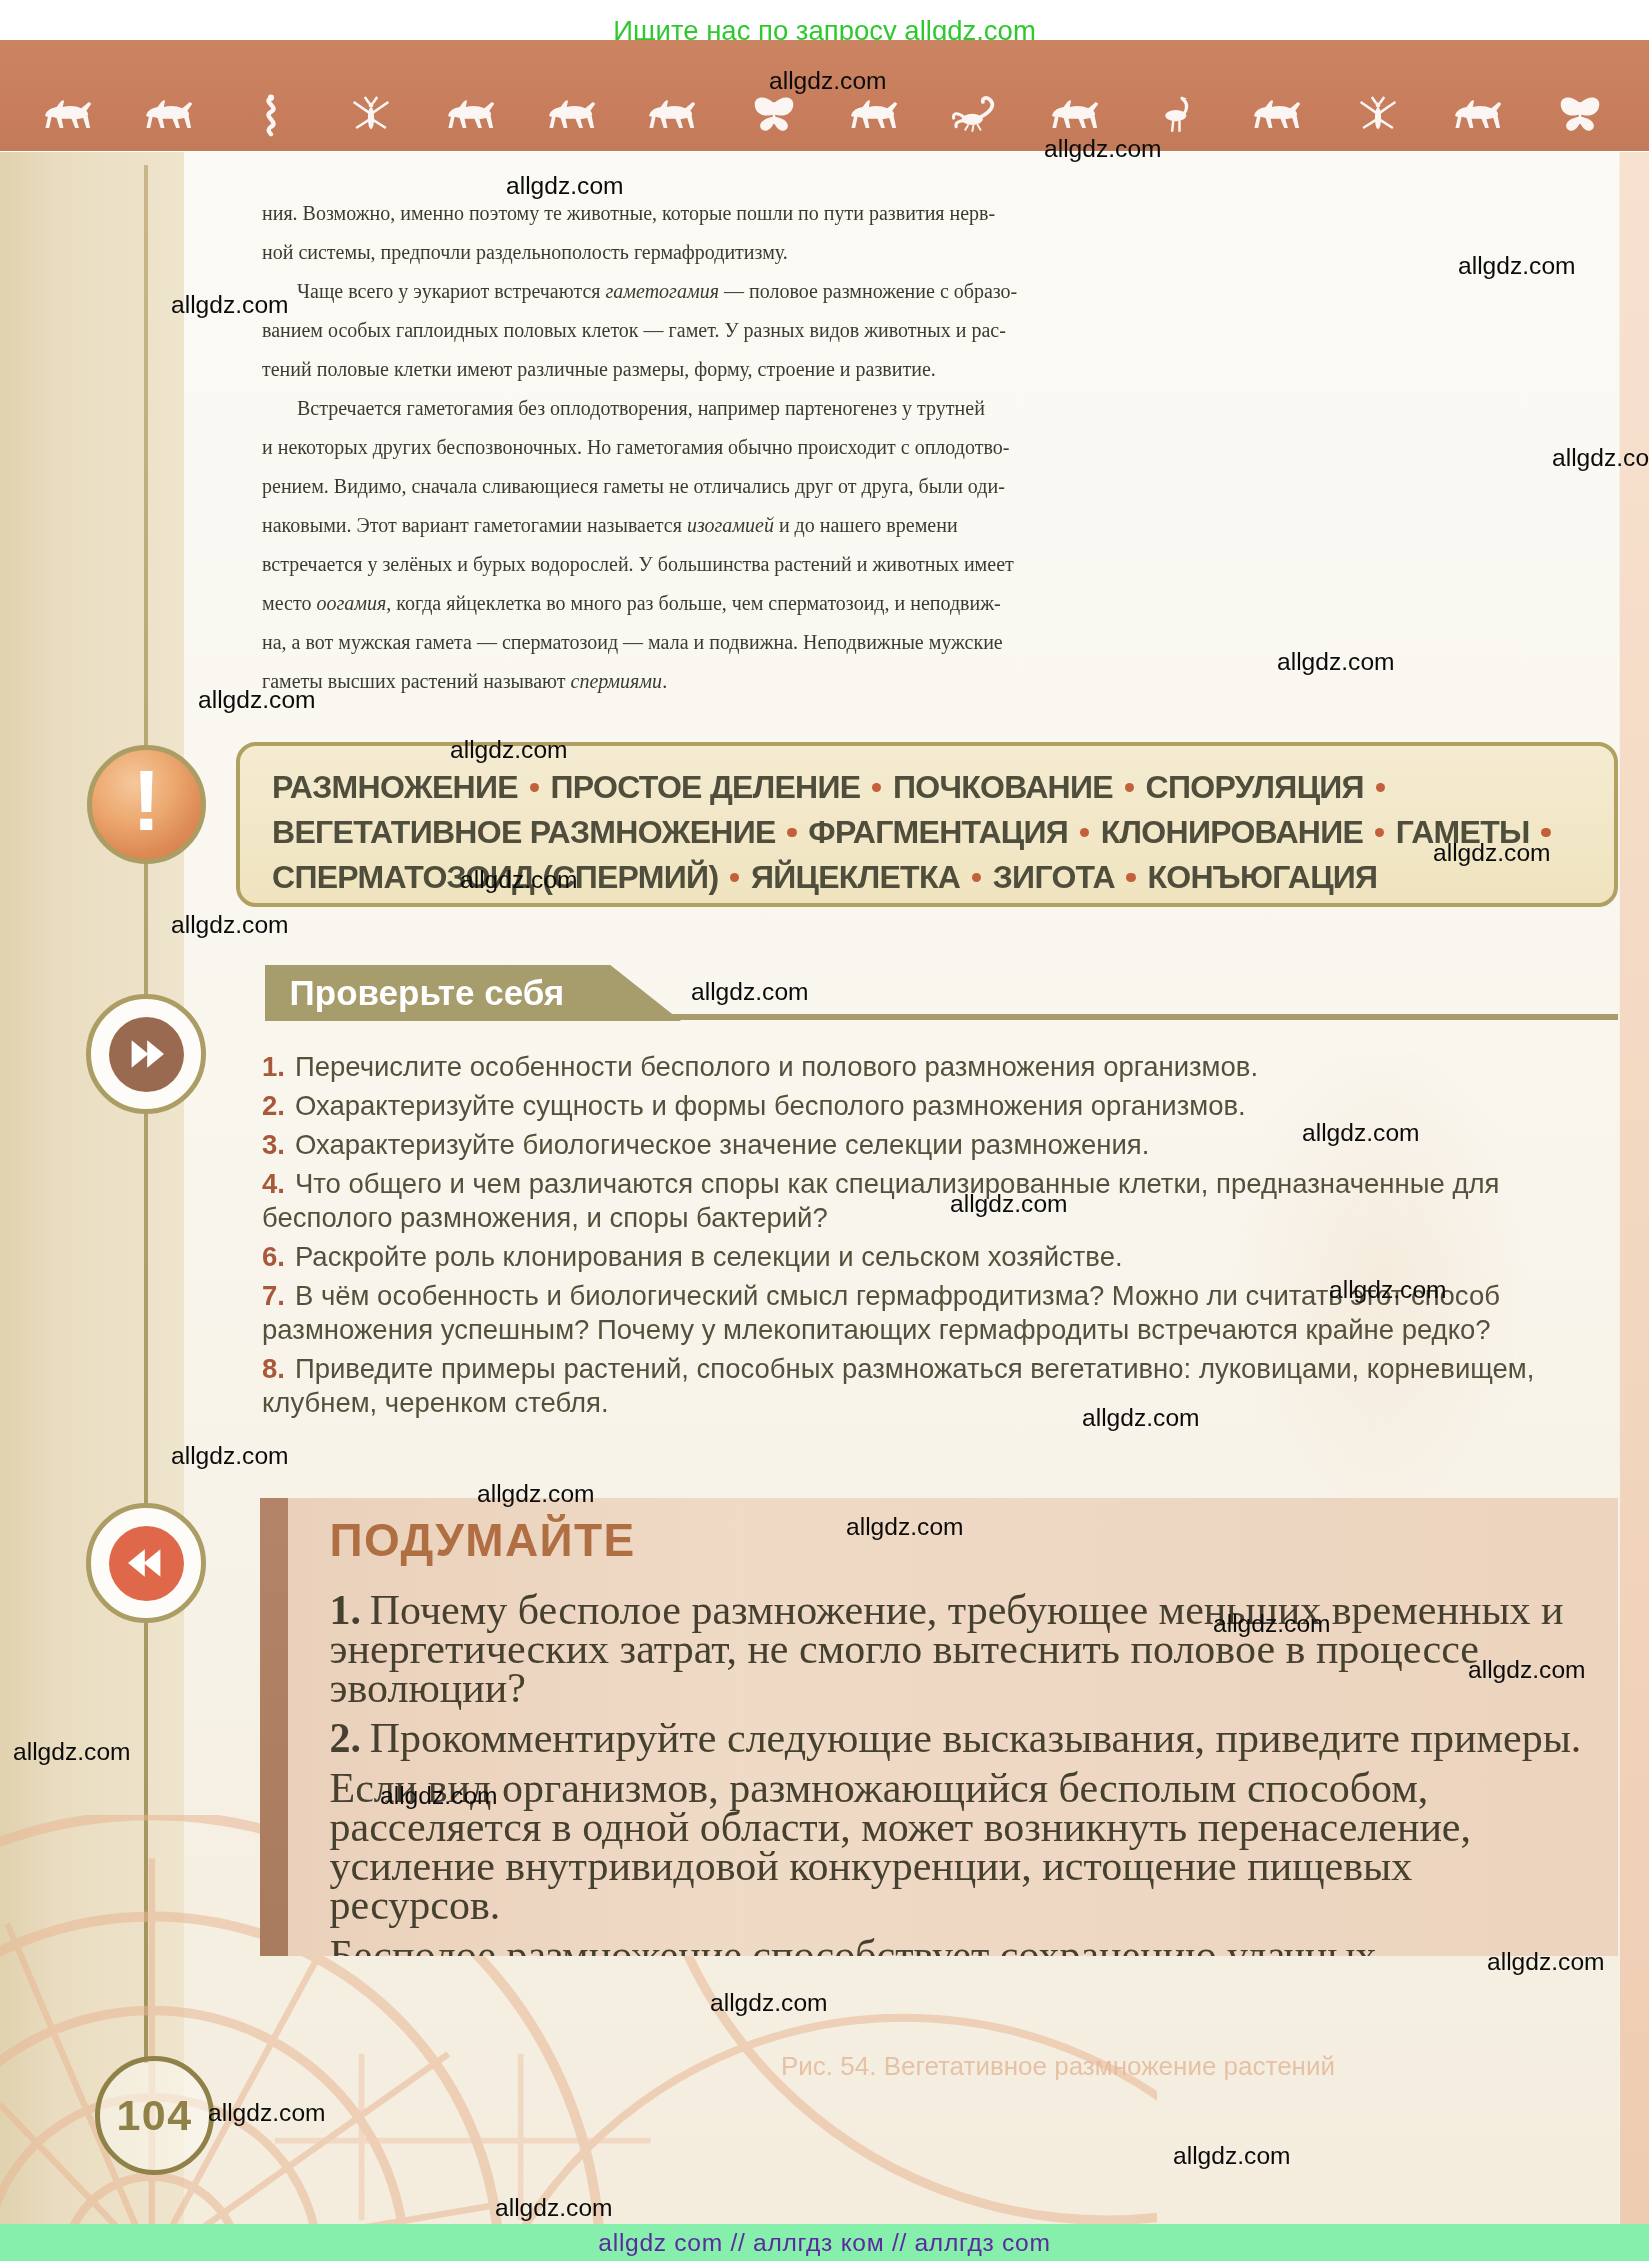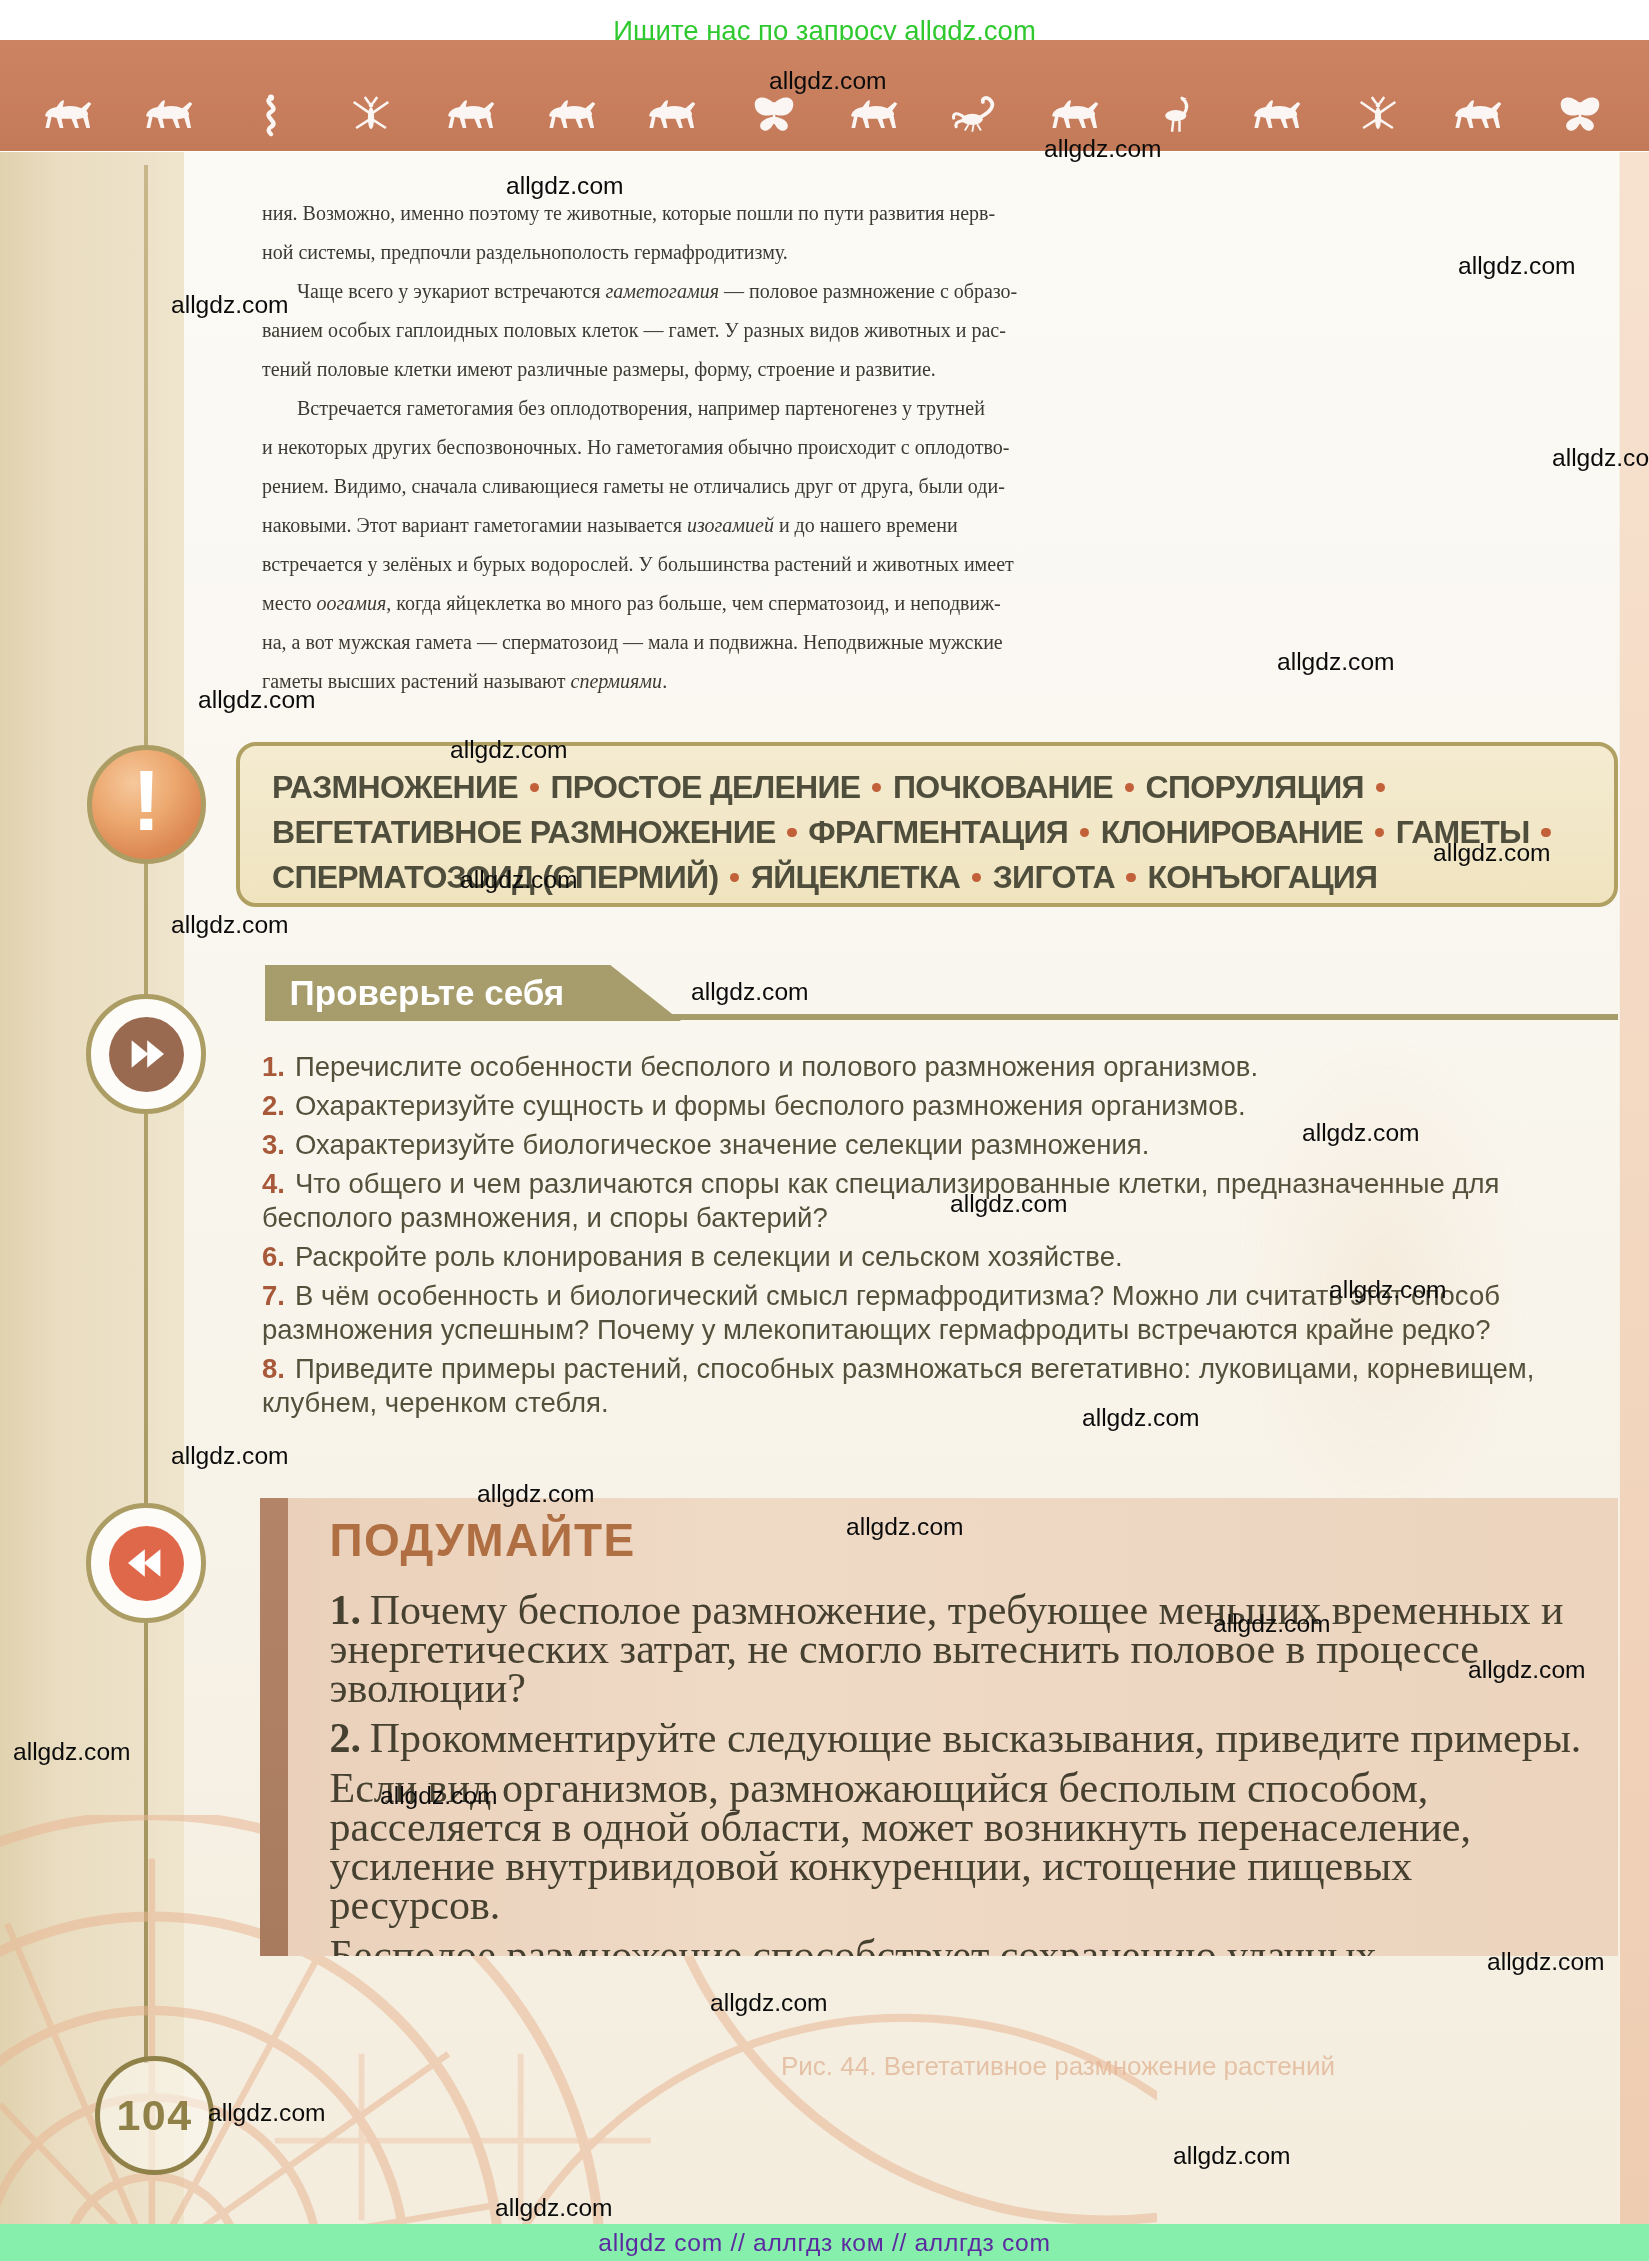--- a/index.html
+++ b/index.html
@@ -228,21 +228,21 @@
     </div>
 
   <div class="abs page-bg"></div>
   <div class="abs left-margin"></div>
   <div class="abs content-light"></div>
   <div class="abs right-strip"></div>
   <div class="abs v-line"></div>
 
   <div class="abs ghost-blob blob1"></div>
   <div class="abs ghost-blob blob2"></div>
-  <div class="abs ghost-caption">Рис. 44. Вегетативное размножение растений</div>
+  <div class="abs ghost-caption">Рис. 54. Вегетативное размножение растений</div>
 
   <svg class="abs compass" width="1157" height="409" viewBox="0 0 1600 565">
     <g fill="none" stroke="#e9b795" opacity="0.55">
       <circle cx="210" cy="620" r="120" stroke-width="12"></circle>
       <circle cx="210" cy="620" r="230" stroke-width="12"></circle>
       <circle cx="210" cy="620" r="350" stroke-width="13"></circle>
       <circle cx="210" cy="620" r="480" stroke-width="14"></circle>
       <circle cx="210" cy="620" r="620" stroke-width="14"></circle>
       <path stroke-width="9" d="M210 620 L210 60 M210 620 L470 140 M210 620 L620 330 M210 620 L680 540 M210 620 L10 150 M210 620 L0 400"></path>
       <circle cx="1530" cy="-80" r="640" stroke-width="13"></circle>

